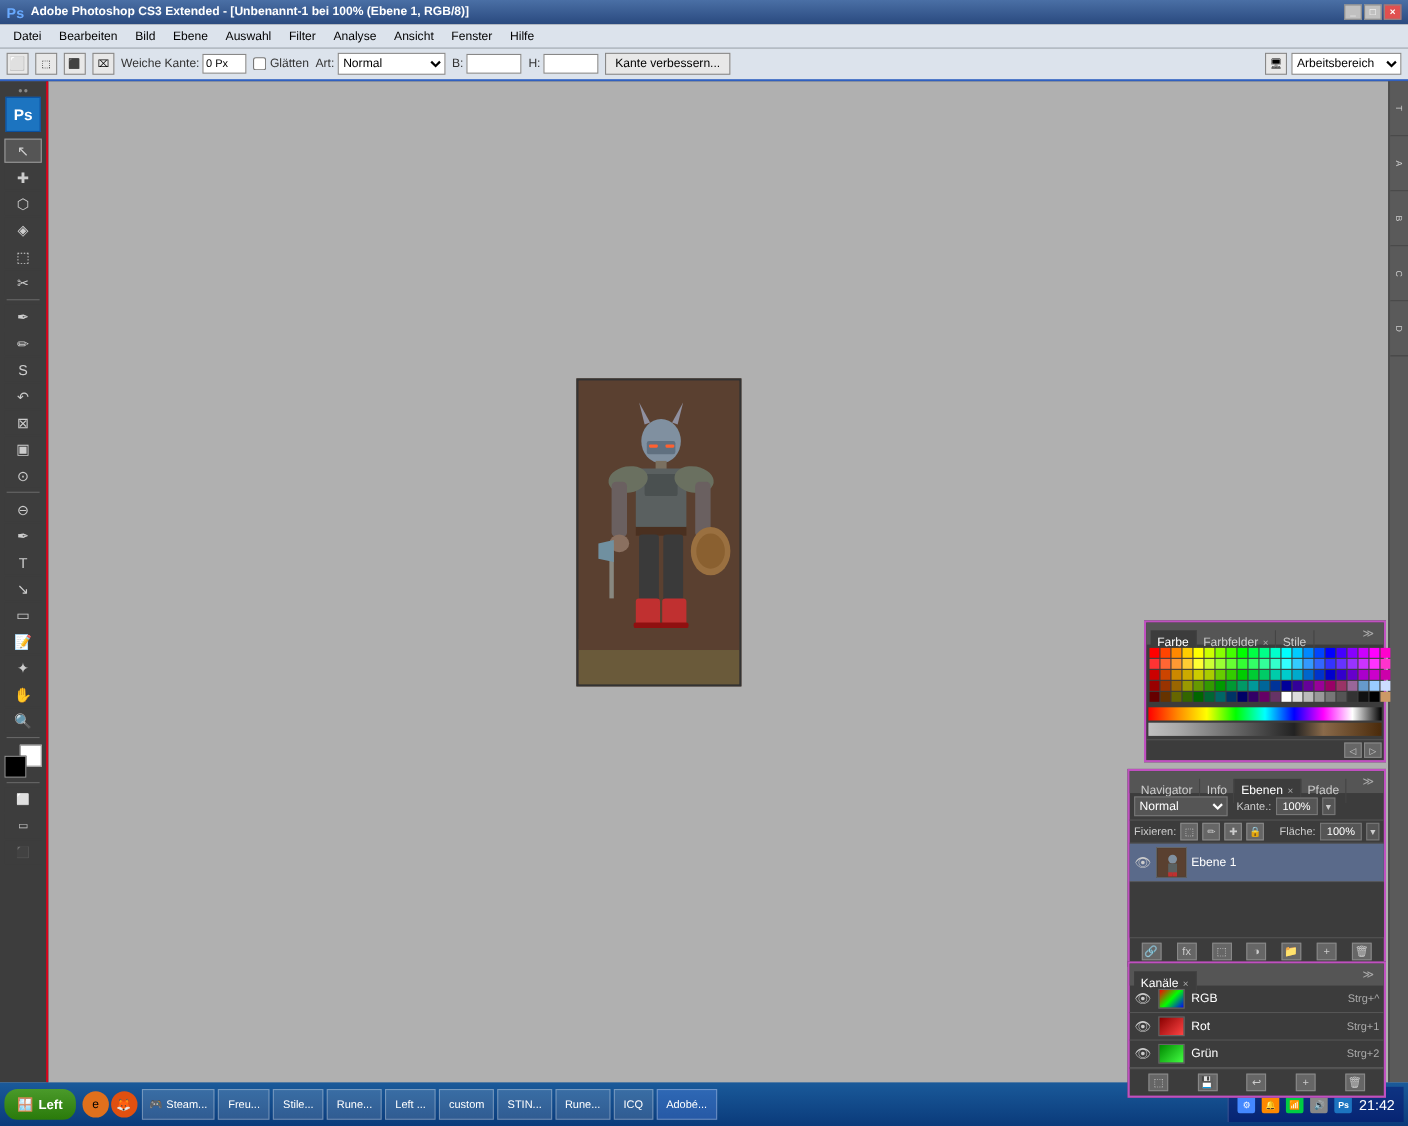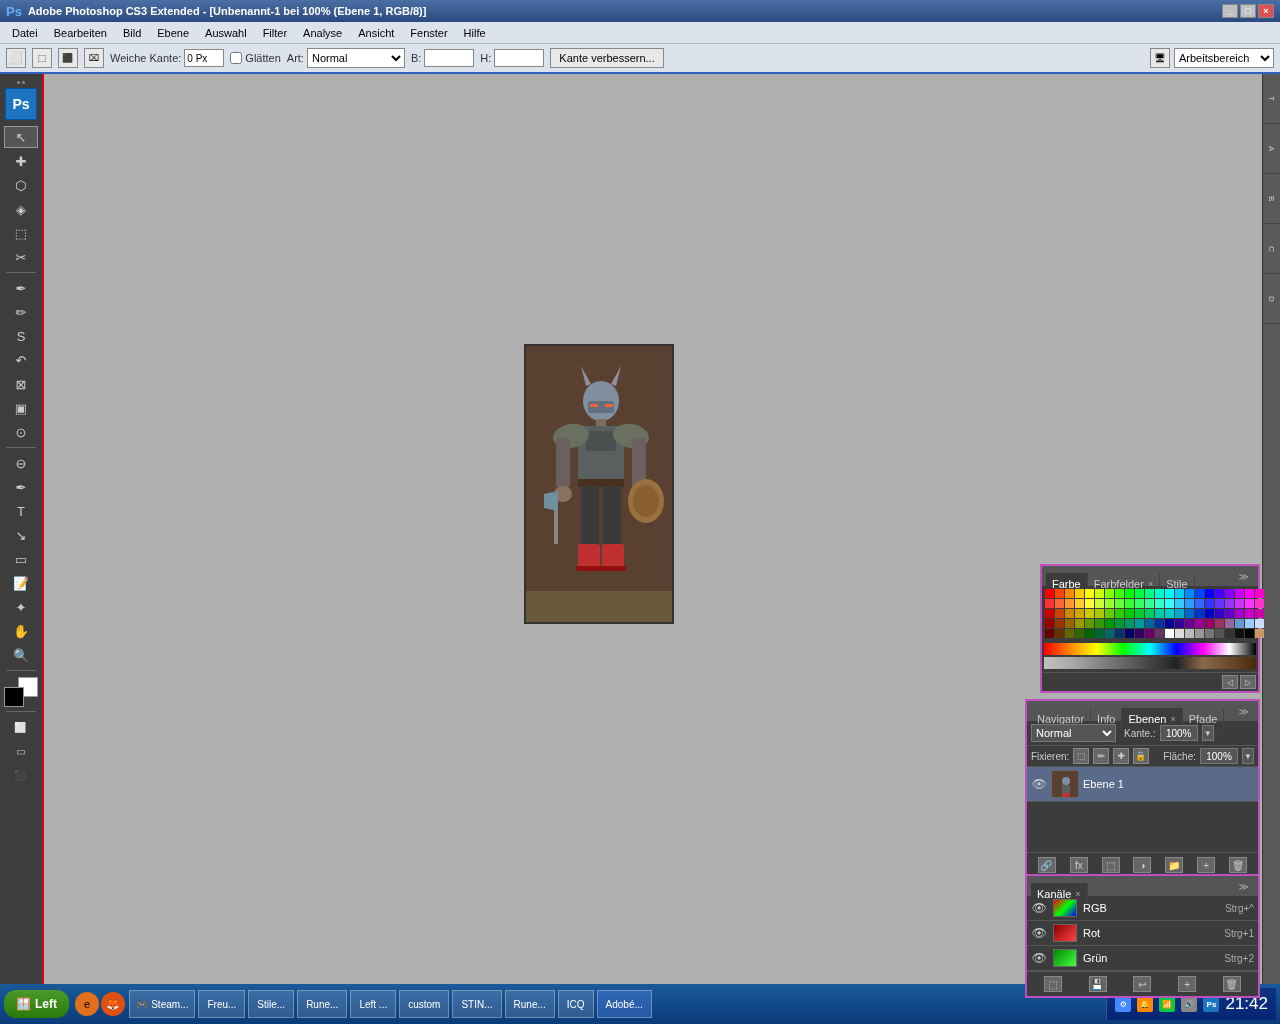--- a/index.html
+++ b/index.html
@@ -343,21 +343,21 @@
       height: 32px;
       border-left: 1px solid rgba(255,255,255,0.2);
     }
     .systray-icon {
       width: 16px; height: 16px;
       background: #ccc;
       border-radius: 2px;
       display: flex; align-items: center; justify-content: center;
       font-size: 9px;
     }
-    .systray-time { color: white; font-size: 17px; }
+    .systray-time { color: white; font-size: 13px; }
 
     
     #floating-color {
       position: absolute;
       right: 20px;
       top: 490px;
       width: 220px;
       background: #3c3c3c;
       border: 2px solid #c050c0;
       z-index: 10;

